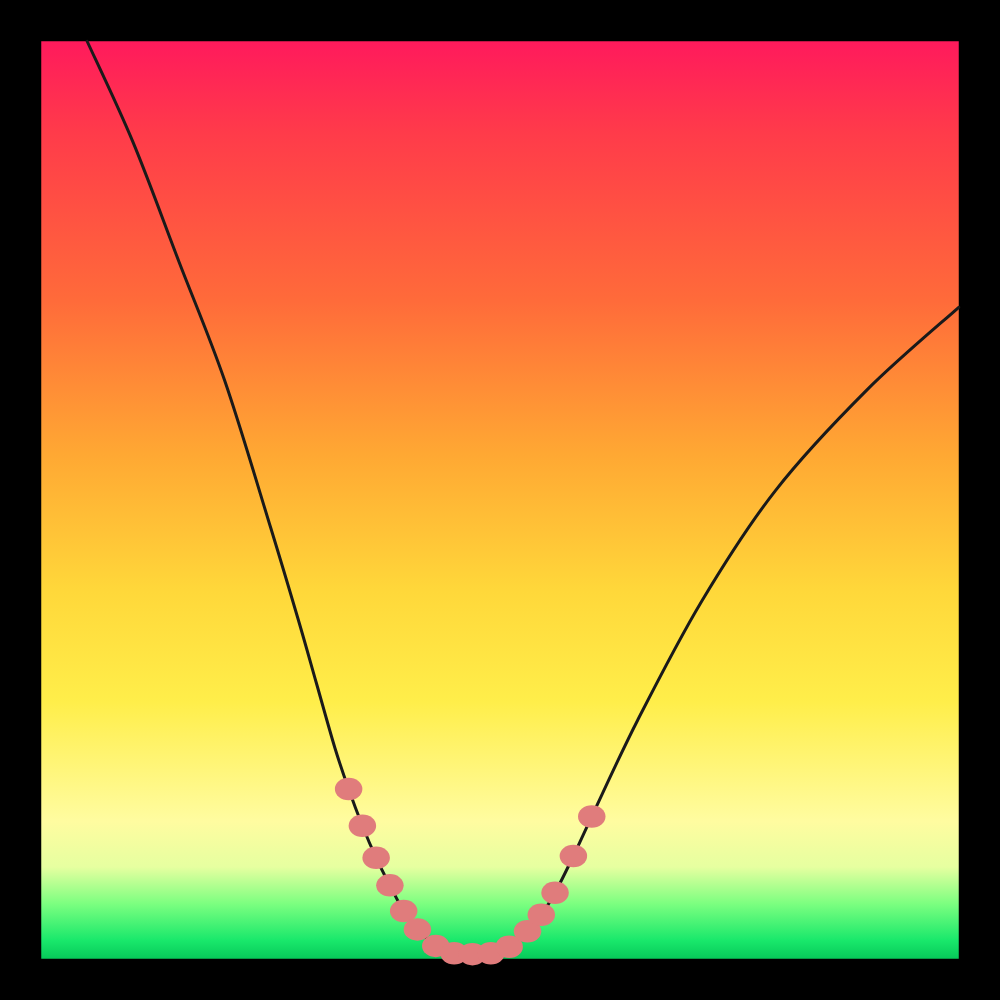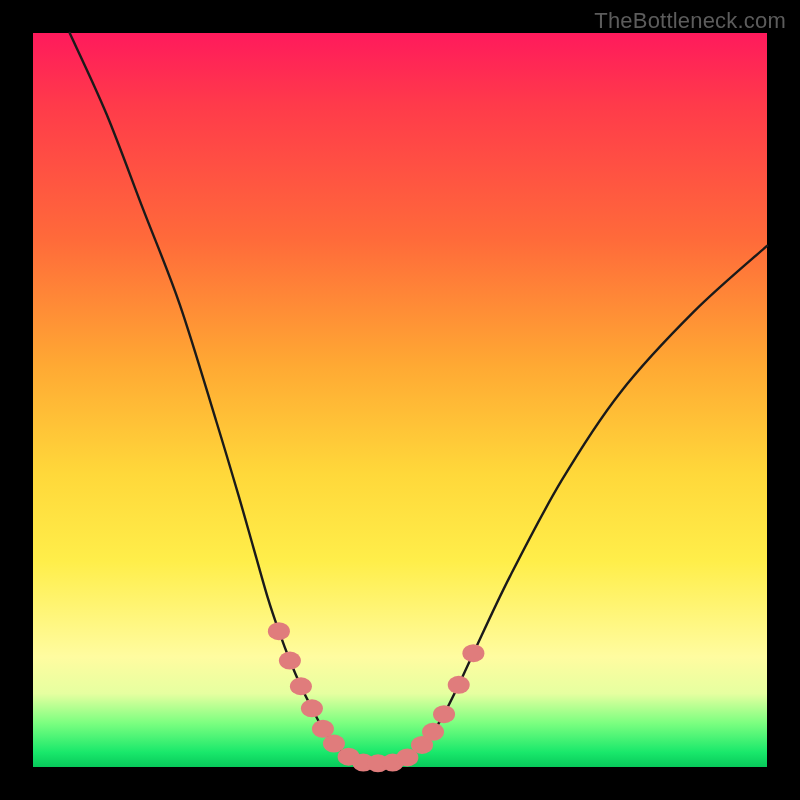--- a/index.html
+++ b/index.html
@@ -80,14 +80,13 @@
           <ellipse cx="359.65999999999997" cy="729.596" rx="11" ry="9" fill="#e07c7c" stroke="#c86060" stroke-width="0"></ellipse>
           <ellipse cx="374.34000000000003" cy="724.458" rx="11" ry="9" fill="#e07c7c" stroke="#c86060" stroke-width="0"></ellipse>
           <ellipse cx="389.02000000000004" cy="711.98" rx="11" ry="9" fill="#e07c7c" stroke="#c86060" stroke-width="0"></ellipse>
           <ellipse cx="400.03000000000003" cy="698.768" rx="11" ry="9" fill="#e07c7c" stroke="#c86060" stroke-width="0"></ellipse>
           <ellipse cx="411.04" cy="681.152" rx="11" ry="9" fill="#e07c7c" stroke="#c86060" stroke-width="0"></ellipse>
           <ellipse cx="425.71999999999997" cy="651.792" rx="11" ry="9" fill="#e07c7c" stroke="#c86060" stroke-width="0"></ellipse>
           <ellipse cx="440.4" cy="620.23" rx="11" ry="9" fill="#e07c7c" stroke="#c86060" stroke-width="0"></ellipse>
         </g>
     </svg>
   </div>
-  <div class="watermark">TheBottleneck.com</div>
 </div>
 
 </body></html>

